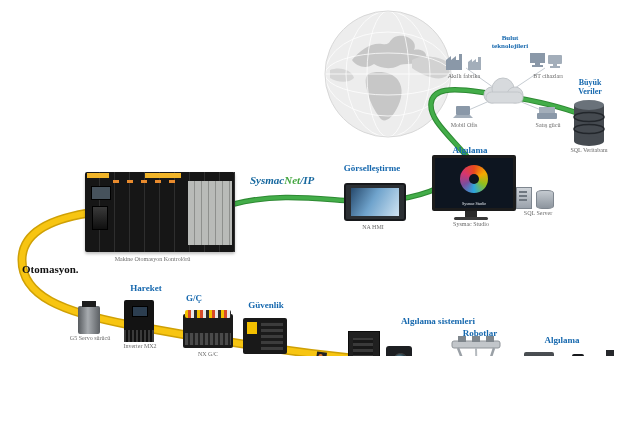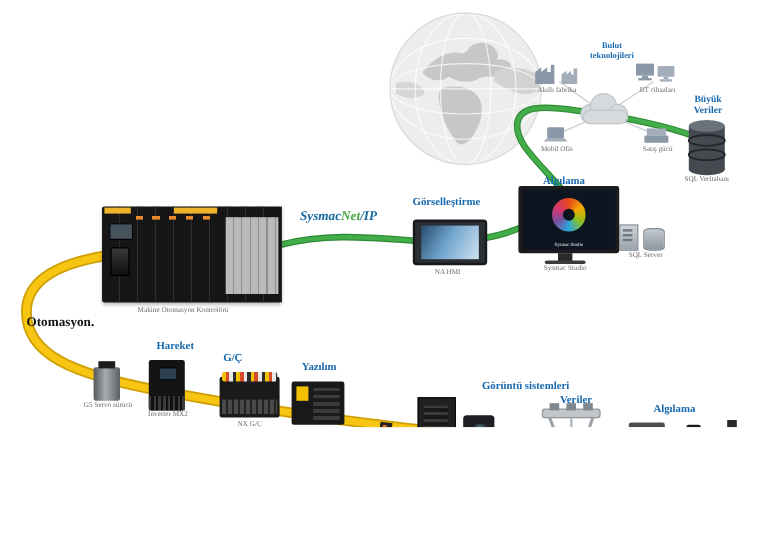--- a/index.html
+++ b/index.html
@@ -228,40 +228,40 @@
   </div>
   <div class="cap" style="left:112px;top:343px;width:56px;">Inverter MX2</div>
 
   <div class="blab" style="left:176px;top:293px;width:36px;">G/Ç</div>
   <div class="nxio">
     <div class="wires"></div>
     <div class="face"></div>
   </div>
   <div class="cap" style="left:182px;top:351px;width:52px;">NX G/Ç</div>
 
-  <div class="blab" style="left:238px;top:300px;width:56px;">Yazılım</div>
+  <div class="blab" style="left:238px;top:300px;width:56px;">Güvenlik</div>
   <div class="nxsafety">
     <div class="ytag"></div>
     <div class="rows"></div>
   </div>
   <div class="cap" style="left:236px;top:356px;width:58px;">NX Güvenlik ünitesi</div>
 
   <div class="psensor"></div>
 
-  <div class="blab" style="left:396px;top:316px;width:84px;">Görüntü sistemleri</div>
+  <div class="blab" style="left:396px;top:316px;width:84px;">Algılama sistemleri</div>
   <div class="fh">
     <div class="panel"></div>
   </div>
   <div class="cap" style="left:348px;top:375px;width:30px;">FH</div>
   <div class="fqm">
     <div class="lens"></div>
   </div>
   <div class="cap" style="left:384px;top:375px;width:30px;">FQ-M</div>
 
-  <div class="blab" style="left:454px;top:328px;width:52px;">Veriler</div>
+  <div class="blab" style="left:454px;top:328px;width:52px;">Robotlar</div>
   <div class="cap" style="left:450px;top:399px;width:54px;">Delta robot</div>
 
   <div class="blab" style="left:535px;top:335px;width:54px;">Algılama</div>
   <div class="zw">
     <div class="face"></div>
   </div>
   <div class="cap" style="left:516px;top:381px;width:54px;">ZW Akıllı Sensörü</div>
   <div class="fiber-a"></div>
   <div class="fiber-b"></div>
   <div class="fiber-c"></div>

